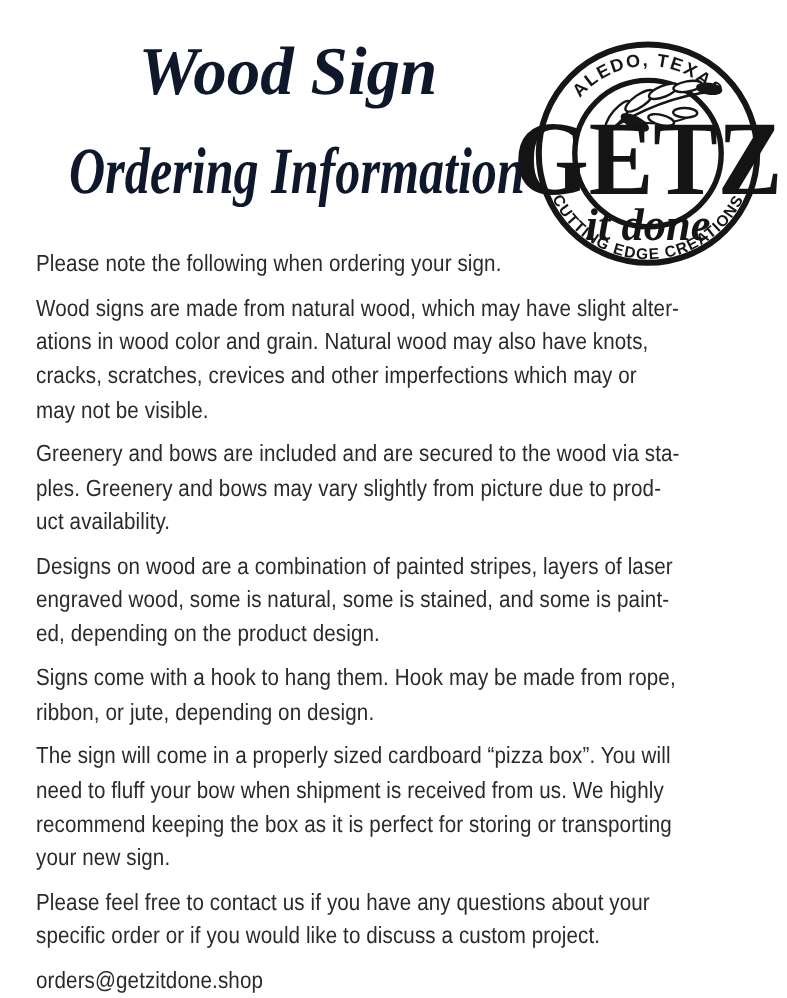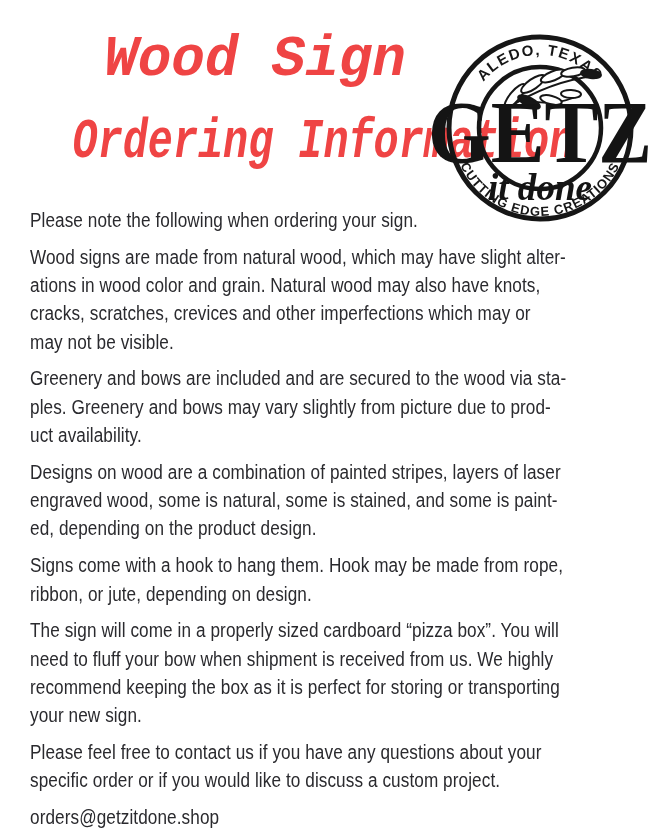--- a/index.html
+++ b/index.html
@@ -9,27 +9,27 @@
     font-family: "Liberation Sans", sans-serif;
     color: #2a2a2e;
     overflow: hidden;
     position: relative;
   }
   .page { position: absolute; inset: 0; background: #ffffff; }
 
   
   .title-block {
     position: absolute;
-    top: 23px; left: 15px;
+    top: 23px; left: 0;
     width: 480px;
     text-align: center;
-    font-family: Liberation Mono, monospace;
+    font-family: Liberation Serif, serif;
     font-style: italic;
     font-weight: bold;
-    color: #ef4444;
+    color: #0f172a;
   }
   .title-line1 {
     font-size: 57px;
     line-height: 74px;
     transform: scaleX(0.98);
     transform-origin: 50% 50%;
     white-space: nowrap;
   }
   .title-line2 {
     font-size: 55px;

